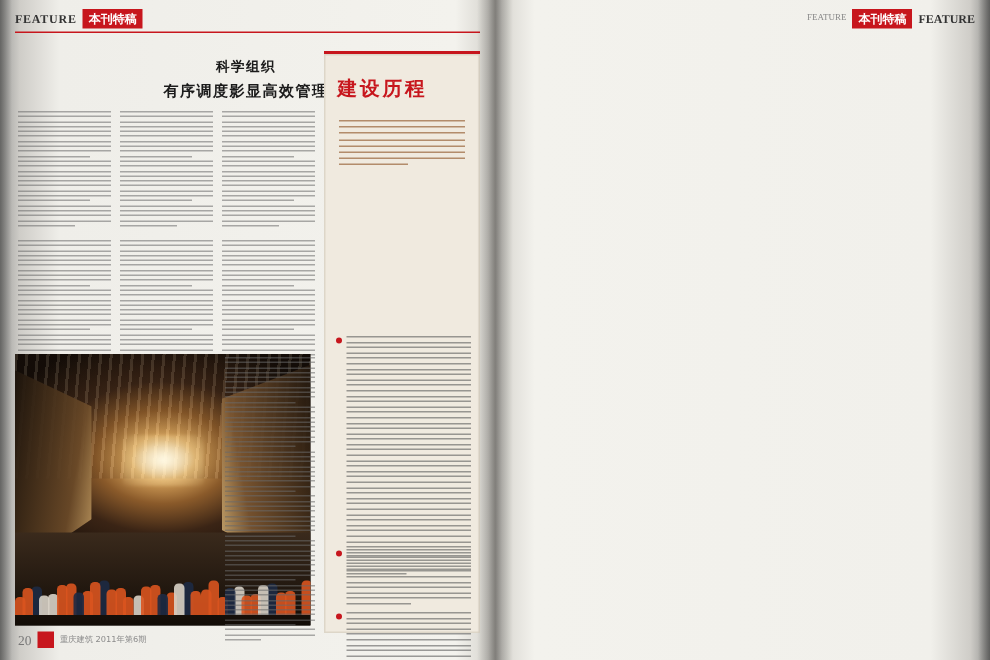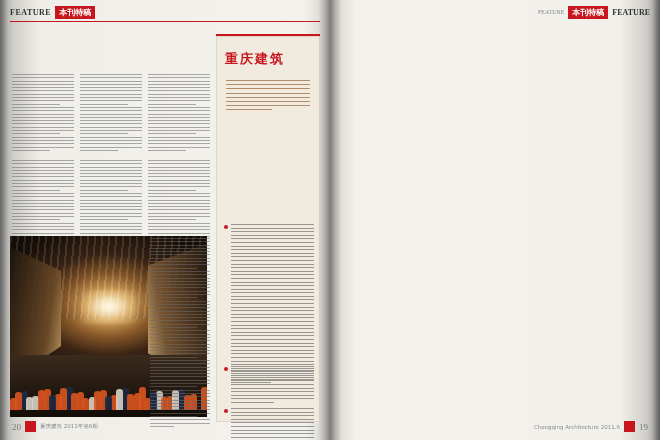--- a/index.html
+++ b/index.html
@@ -162,20 +162,22 @@
 
   <div class="page left">
 
     <div class="hdr-left">
       <span class="en">FEATURE</span>
       <span class="redbox">本刊特稿</span>
     </div>
     <div class="hdr-rule-l"></div>
 
     <div class="title-main">
+      <div class="t1">科学组织</div>
+      <div class="t2">有序调度影显高效管理</div>
     </div>
 
     <div class="tb small col" id="lcol1" style="left:12px;top:74px;width:62px;">
         <div class="ln"></div>
         <div class="ln"></div>
         <div class="ln"></div>
         <div class="ln"></div>
         <div class="ln"></div>
         <div class="ln"></div>
         <div class="ln"></div>
@@ -439,21 +441,21 @@
       </div>
 
     <div class="pgnum-left">
       <span class="n">20</span>
       <span class="sq"></span>
       <span class="zh">重庆建筑 2011年第6期</span>
     </div>
   </div>
 
   <div class="panel">
-    <div class="ptitle">重庆建筑</div>
+    <div class="ptitle">建设历程</div>
     <div class="pquote" id="panel-intro">
         <div class="ln" style="width:100%"></div>
         <div class="ln" style="width:100%"></div>
         <div class="ln" style="width:100%"></div>
         <div class="ln" style="width:100%"></div>
         <div class="ln" style="width:100%"></div>
         <div class="ln" style="width:100%"></div>
         <div class="ln" style="width:100%"></div>
         <div class="ln" style="width:55%"></div>
       </div>
@@ -658,23 +660,18 @@
           <div class="ln" style="width:100%"></div>
           <div class="ln" style="width:100%"></div>
           <div class="ln" style="width:100%"></div>
           <div class="ln" style="width:100%"></div>
           <div class="ln" style="width:100%"></div>
           <div class="ln" style="width:100%"></div>
           <div class="ln" style="width:40%"></div>
         </div>
     </div>
 
-    <div class="pgnum-right">
-      <span class="zh">Chongqing Architecture 2011.6</span>
-      <span class="sq"></span>
-      <span class="n">19</span>
-    </div>
   </div>
 
   <div class="gutter"></div>
   <div class="edgeL"></div>
   <div class="edgeR"></div>
 </div>
 
 </body></html>

